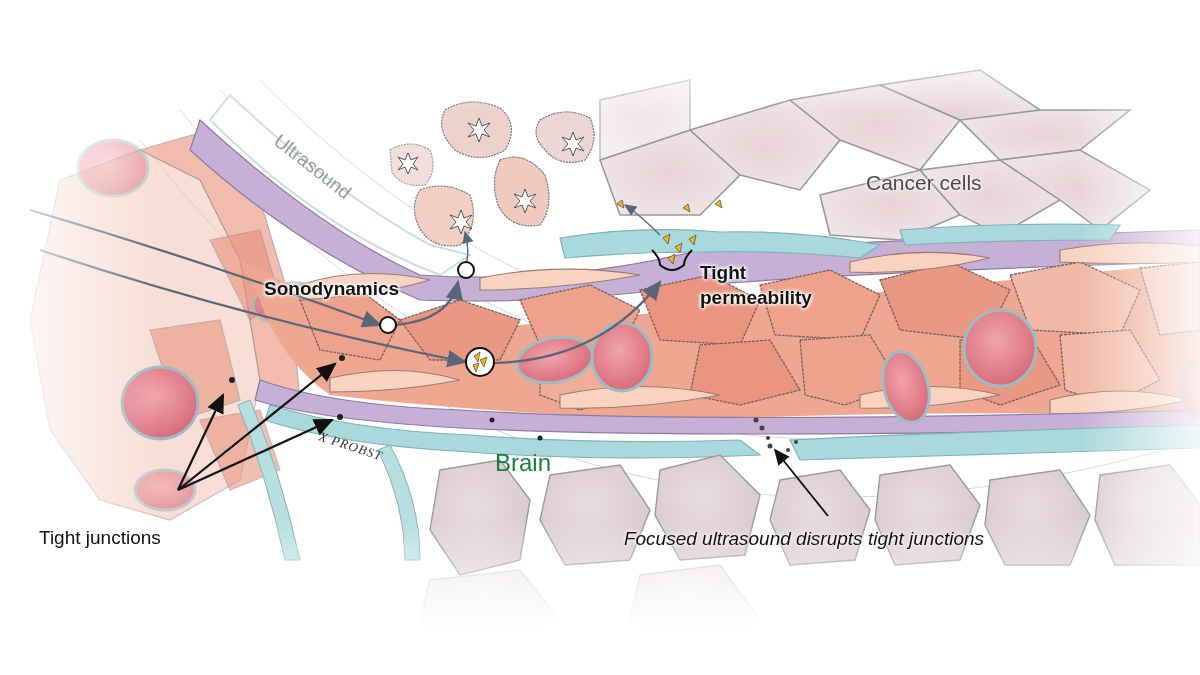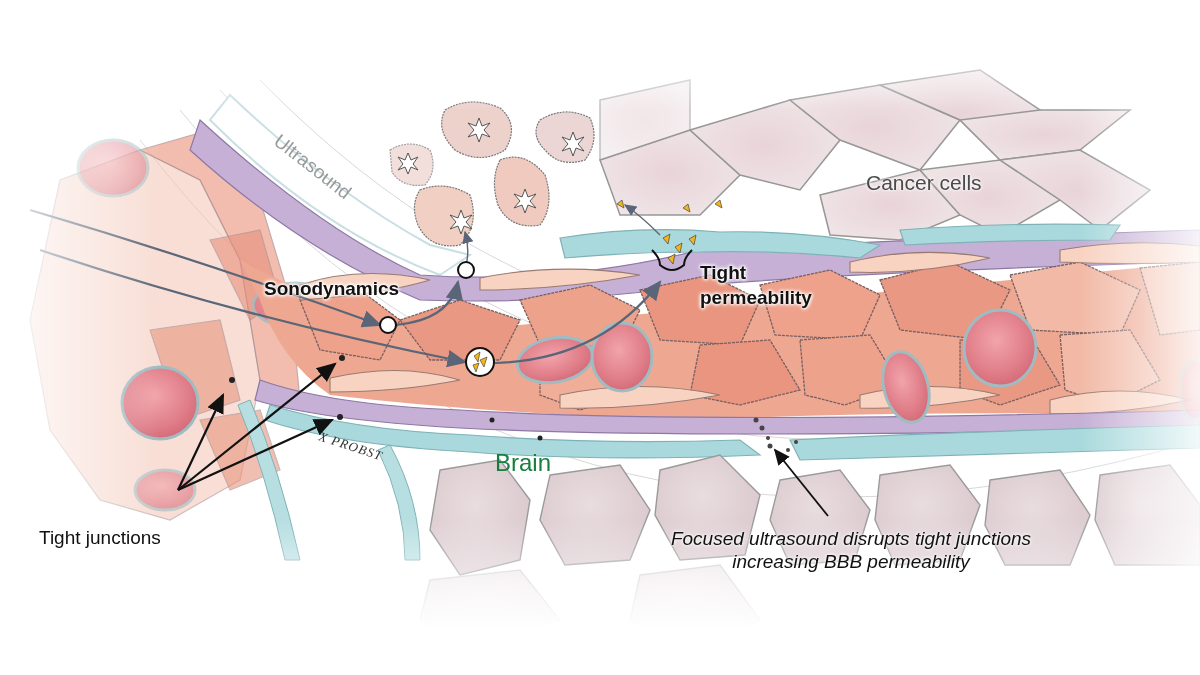--- a/index.html
+++ b/index.html
@@ -231,18 +231,17 @@
 
 <div class="lbl lbl-bold" style="left:255px; top:278px;margin-left:9px;">Sonodynamics</div>
 
 <div class="lbl lbl-bold" style="left:700px; top:262px;">Tight</div>
 <div class="lbl lbl-bold" style="left:700px; top:287px;">permeability</div>
 
 <div class="lbl lbl-gray" style="left:495px; top:449px;">Brain</div>
 
 <div class="lbl lbl-plain" style="left:39px; top:527px;">Tight junctions</div>
 
-<div class="lbl lbl-italic" style="left:591px; top:527px; width:520px;">
+<div class="lbl lbl-italic" style="left:544px; top:527px; width:520px;">
   <div>Focused ultrasound disrupts tight junctions</div>
-  <div>increasing BBB permeability</div>
 </div>
 
 </div>
 
 </body></html>

